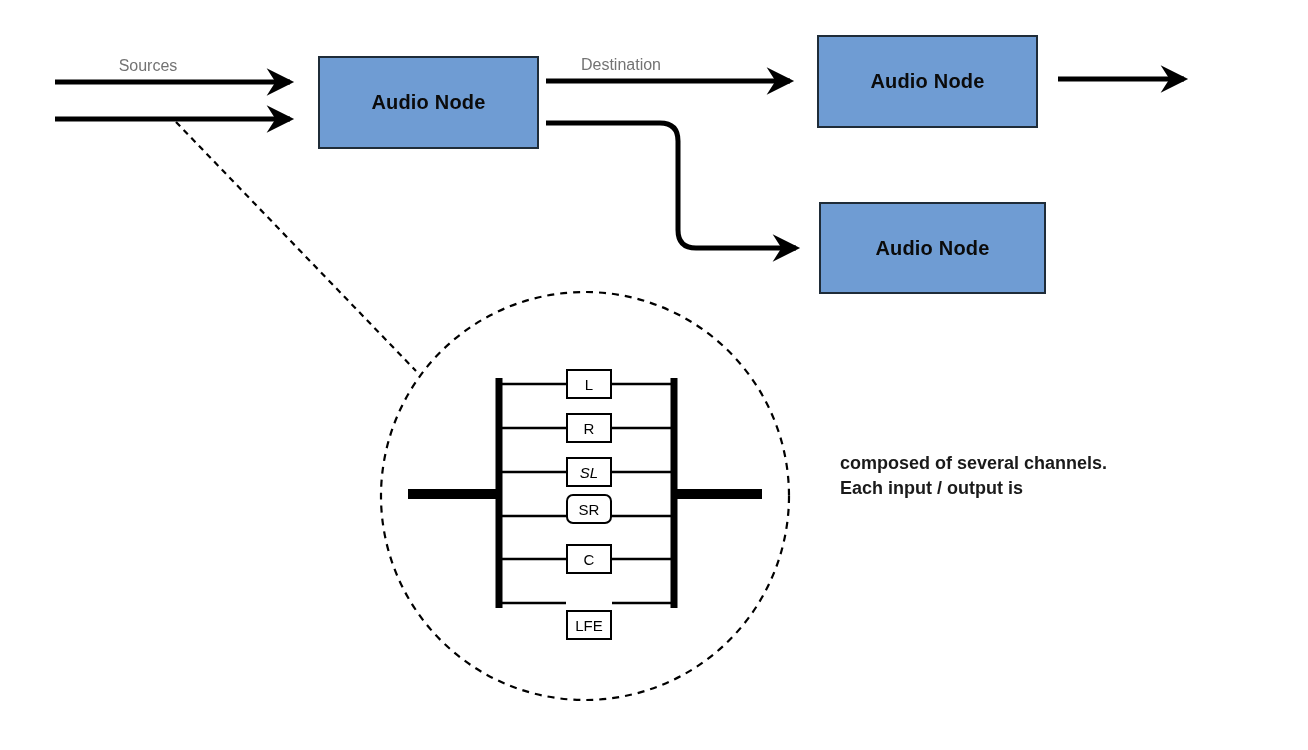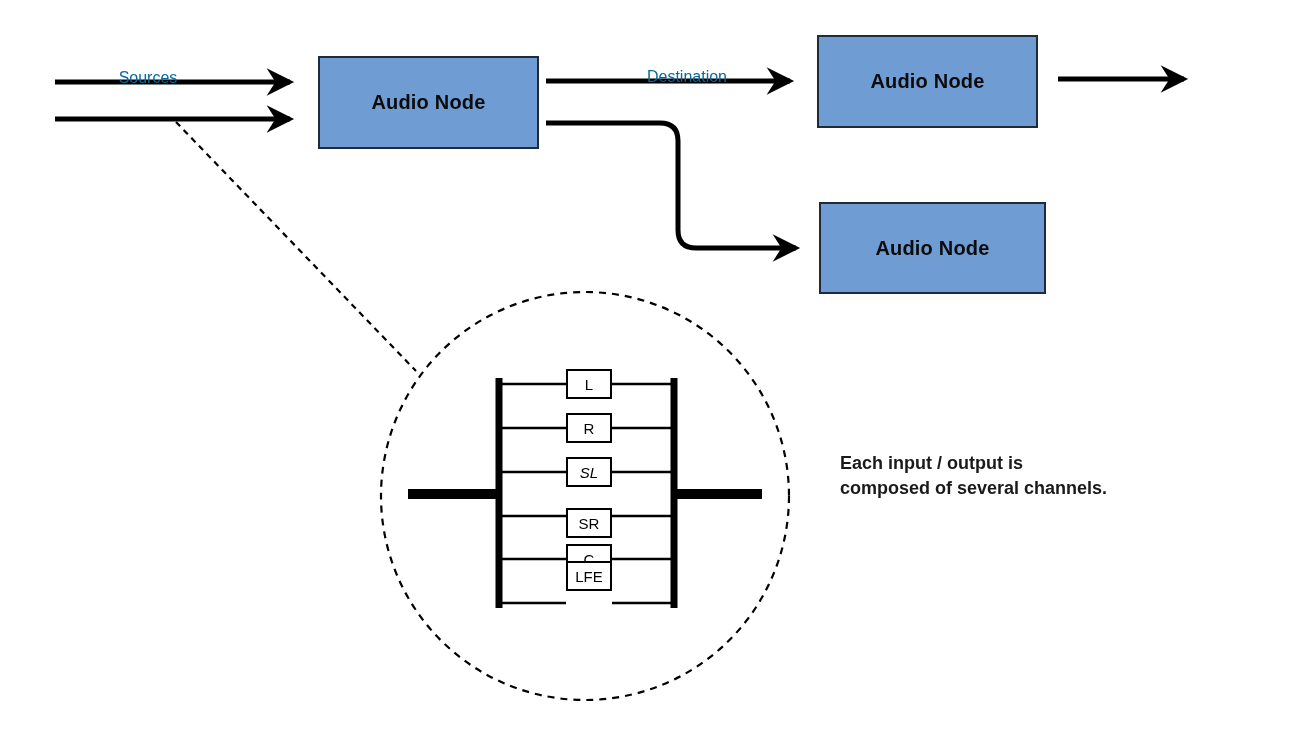--- a/index.html
+++ b/index.html
@@ -28,42 +28,41 @@
   }
   .node .node-label{
     font-size:20px;font-weight:700;color:#0b0b0b;
     letter-spacing:0.2px;
   }
   .node-1{left:318px;top:56px;width:221px;height:93px;}
   .node-2{left:817px;top:35px;width:221px;height:93px;}
   .node-3{left:819px;top:202px;width:227px;height:92px;}
   .flow-label{
     position:absolute;
-    font-size:16px;color:#0369a1;
+    font-size:16px;color:#737373;
     text-align:center;
     white-space:nowrap;
-    margin-top:12px;
   }
   .label-sources{left:108px;top:57px;width:80px;}
-  .label-destination{left:632px;top:56px;width:110px;}
+  .label-destination{left:566px;top:56px;width:110px;}
   .channel-box{
     position:absolute;
     box-sizing:border-box;
     left:566px;width:46px;height:30px;
     background:#fff;
     border:2.5px solid #000;
     display:flex;align-items:center;justify-content:center;
     font-size:15px;color:#000;
   }
   .ch-0{top:369px;}
   .ch-1{top:413px;}
   .ch-2{top:457px;font-style:italic;}
-  .ch-3{top:508px;}
+  .ch-3{top:494px;border-radius:7px;}
   .ch-4{top:544px;}
-  .ch-5{top:561px;}
+  .ch-5{top:610px;}
   .note{
     position:absolute;
     left:840px;top:451px;
     font-size:18px;font-weight:700;
     line-height:25px;
     color:var(--text-color);
     white-space:nowrap;
   }
 </style>
 </head>
@@ -119,17 +118,17 @@
   <div class="flow-label label-destination">Destination</div>
 
   <div class="channel-box ch-0">L</div>
   <div class="channel-box ch-1">R</div>
   <div class="channel-box ch-2">SL</div>
   <div class="channel-box ch-3">SR</div>
   <div class="channel-box ch-4">C</div>
   <div class="channel-box ch-5">LFE</div>
 
   <div class="note">
+    <div>composed of several channels.</div>
     <div>Each input / output is</div>
-    <div>composed of several channels.</div>
   </div>
 
 </div>
 
 </body></html>

